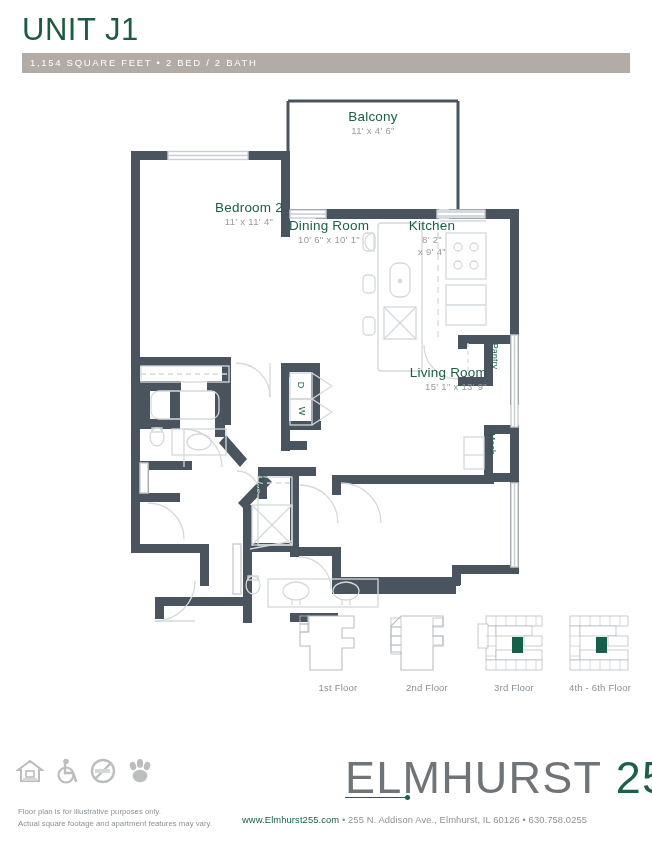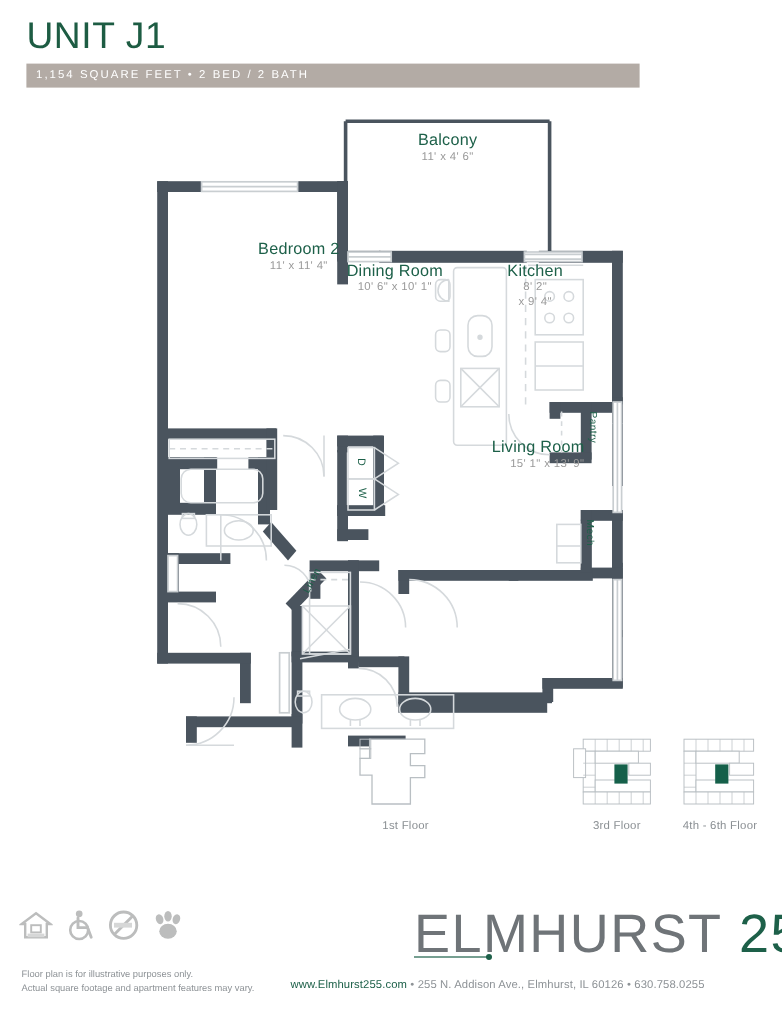--- a/index.html
+++ b/index.html
@@ -13,21 +13,21 @@
   .page{position:relative;width:652px;height:844px;}
 
   
   #header{position:absolute;left:0;top:0;width:652px;}
   #unit-title{
     position:absolute;left:22px;top:12px;
     font-size:31px;letter-spacing:.5px;color:#1d5c43;font-weight:400;
     font-family:"Liberation Sans", sans-serif;
   }
   #subtitle-bar{
-    position:absolute;left:22px;top:53px;width:511px;height:20px;
+    position:absolute;left:22px;top:53px;width:608px;height:20px;
     background:#b3aba5;
   }
   #subtitle-text{
     position:absolute;left:8px;top:4px;
     font-size:9.5px;letter-spacing:1.7px;color:#ffffff;white-space:nowrap;
   }
 
   
   #floorplan{position:absolute;left:0;top:85px;width:652px;height:540px;}
   #floorplan svg{display:block;}
@@ -322,21 +322,21 @@
     <div class="room-label" style="left:131px;top:116px;width:160px;padding-left:38px;">
       <div class="room-name">Bedroom 2</div>
       <div class="room-dim">11' x 11' 4"</div>
     </div>
 
     <div class="room-label" style="left:262px;top:134px;width:134px;">
       <div class="room-name">Dining Room</div>
       <div class="room-dim">10' 6" x 10' 1"</div>
     </div>
 
-    <div class="room-label" style="left:407px;top:134px;width:78px;">
+    <div class="room-label" style="left:393px;top:134px;width:78px;">
       <div class="room-name">Kitchen</div>
       <div class="room-dim">8' 2"</div>
       <div class="room-dim">x 9' 4"</div>
     </div>
 
     <div class="room-label" style="left:345px;top:281px;width:142px;text-align:right;">
       <div class="room-name">Living Room</div>
       <div class="room-dim">15' 1" x 13' 9"</div>
     </div>
 
@@ -355,20 +355,34 @@
       <svg width="84" height="62" viewBox="0 0 84 62" xmlns="http://www.w3.org/2000/svg">
         <path d="M12,4 L58,4 L58,16 L46,16 L46,26 L58,26 L58,36 L46,36 L46,58 L14,58 L14,34 L4,34 L4,20 L12,20 Z" fill="#ffffff" stroke="#b9bfc3" stroke-width="1.1"></path>
         <g stroke="#b9bfc3" stroke-width="0.8" fill="none">
           <rect x="4" y="4" width="9" height="8"></rect>
           <rect x="4" y="12" width="9" height="8"></rect>
         </g>
       </svg>
       <div class="thumb-label">1st Floor</div>
     </div>
 
+    <div class="floor-thumb" style="left:385px;top:12px;width:84px;">
+      <svg width="84" height="62" viewBox="0 0 84 62" xmlns="http://www.w3.org/2000/svg">
+        <path d="M16,4 L58,4 L58,14 L48,14 L48,24 L58,24 L58,34 L48,34 L48,58 L16,58 L16,40 L6,40 L6,14 Z" fill="#ffffff" stroke="#b9bfc3" stroke-width="1.1"></path>
+        <g stroke="#b9bfc3" stroke-width="0.8" fill="none">
+          <rect x="6" y="6" width="10" height="9"></rect>
+          <rect x="6" y="15" width="10" height="9"></rect>
+          <rect x="6" y="24" width="10" height="9"></rect>
+          <rect x="6" y="33" width="10" height="9"></rect>
+          <rect x="48" y="6" width="10" height="9"></rect>
+          <rect x="48" y="24" width="10" height="9"></rect>
+        </g>
+      </svg>
+      <div class="thumb-label">2nd Floor</div>
+    </div>
 
     <div class="floor-thumb" style="left:470px;top:12px;width:88px;">
       <svg width="88" height="62" viewBox="0 0 88 62" xmlns="http://www.w3.org/2000/svg">
         <g stroke="#b9bfc3" stroke-width="0.8" fill="#ffffff">
           <rect x="16" y="4" width="56" height="10"></rect>
           <rect x="16" y="14" width="10" height="34"></rect>
           <rect x="26" y="14" width="36" height="10"></rect>
           <rect x="54" y="24" width="18" height="10"></rect>
           <rect x="26" y="38" width="46" height="10"></rect>
           <rect x="16" y="48" width="56" height="10"></rect>

